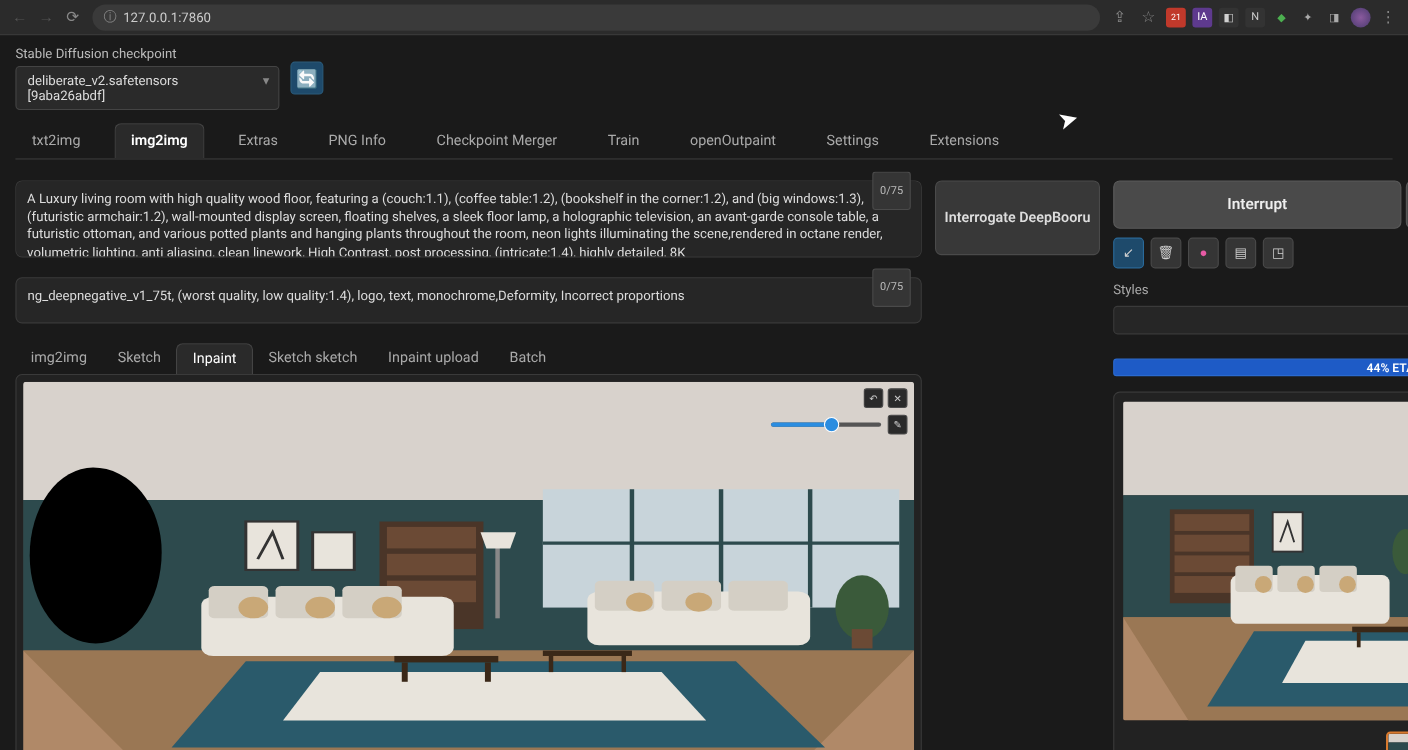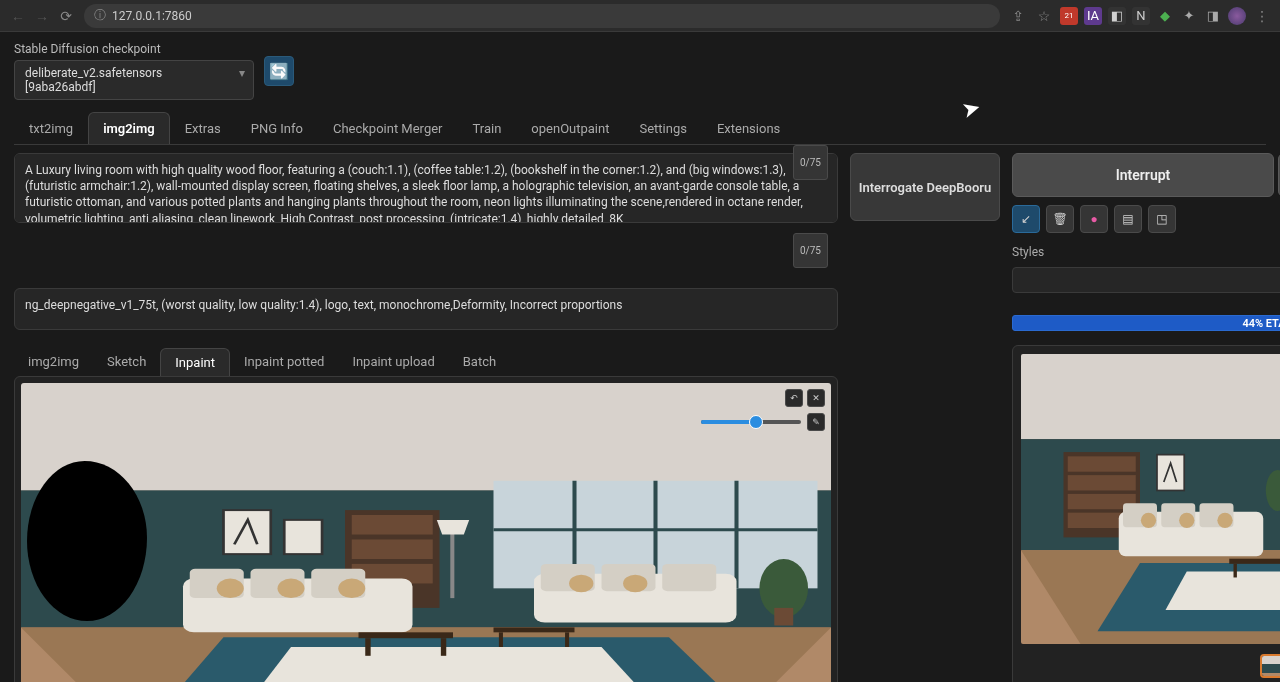--- a/index.html
+++ b/index.html
@@ -5,47 +5,47 @@
 * { margin: 0; padding: 0; box-sizing: border-box; font-family: -apple-system, BlinkMacSystemFont, "Segoe UI", Roboto, sans-serif; }
 body { background: #1a1a1a; color: #d0d0d0; width: 1280px; height: 682px; overflow: hidden; }
 
 
 .browser-bar { height: 32px; background: #2b2b2b; display: flex; align-items: center; padding: 0 8px; gap: 8px; border-bottom: 1px solid #3a3a3a; }
 .nav-btns { display: flex; gap: 4px; }
 .nav-btn { width: 20px; height: 20px; display: flex; align-items: center; justify-content: center; color: #888; cursor: pointer; border-radius: 3px; font-size: 14px; }
 .nav-btn.disabled { color: #555; }
 .url-bar { flex: 1; background: #3a3a3a; border-radius: 14px; height: 24px; display: flex; align-items: center; padding: 0 10px; gap: 6px; color: #ccc; font-size: 12px; }
 .ext-icons { display: flex; gap: 6px; align-items: center; }
-.ext-icon { width: 18px; height: 18px; border-radius: 3px; display: flex; align-items: center; justify-content: center; font-size: 13px; }
+.ext-icon { width: 18px; height: 18px; border-radius: 3px; display: flex; align-items: center; justify-content: center; font-size: 10px; }
 
 
 .content { padding: 10px 14px; }
 
 .checkpoint-row { display: flex; align-items: center; gap: 10px; margin-bottom: 12px; }
 .checkpoint-block label { font-size: 12px; color: #bbb; display: block; margin-bottom: 4px; }
 .select-box { background: #2a2a2a; border: 1px solid #444; border-radius: 4px; padding: 5px 28px 5px 10px; font-size: 12px; color: #ddd; width: 240px; position: relative; cursor: pointer; }
 .select-box::after { content: "▾"; position: absolute; right: 8px; top: 5px; color: #888; }
 .refresh-btn { width: 30px; height: 30px; background: #1e4a6b; border: 1px solid #2a5a7a; border-radius: 4px; display: flex; align-items: center; justify-content: center; cursor: pointer; color: #6bb; }
 
 
-.main-tabs { display: flex; gap: 0; border-bottom: 1px solid #3a3a3a; margin-bottom: 0; }
+.main-tabs { display: flex; gap: 16px; border-bottom: 1px solid #3a3a3a; margin-bottom: 11px; }
 .main-tab { padding: 8px 14px; font-size: 13px; color: #aaa; cursor: pointer; border: 1px solid transparent; border-bottom: none; border-radius: 6px 6px 0 0; }
 .main-tab.active { background: #2a2a2a; color: #fff; border-color: #444; font-weight: 600; }
 
 
 .workspace { display: flex; gap: 12px; margin-top: 0; }
 .left-col { flex: 0 0 824px; }
 .mid-col { flex: 0 0 150px; display: flex; flex-direction: column; gap: 8px; }
 .right-col { flex: 1; display: flex; flex-direction: column; gap: 8px; }
 
 
 .prompt-wrap { position: relative; margin-top: 8px; }
 .prompt-box { width: 100%; background: #262626; border: 1px solid #3a3a3a; border-radius: 6px; padding: 8px 10px; color: #ddd; font-size: 12px; line-height: 1.35; resize: none; }
 .prompt-box.pos { height: 70px; }
-.prompt-box.neg { height: 42px; margin-top: 47px; }
+.prompt-box.neg { height: 42px; }
 .token-count { position: absolute; top: -8px; right: 10px; background: #353535; border: 1px solid #4a4a4a; border-radius: 3px; font-size: 10px; padding: 11px 6px; color: #bbb; }
 
 
 .interrogate-btn { background: #383838; border: 1px solid #4a4a4a; border-radius: 6px; padding: 0; height: 68px; display: flex; align-items: center; justify-content: center; text-align: center; font-size: 13px; color: #ddd; cursor: pointer; font-weight: 600; }
 
 
 .gen-row { display: flex; gap: 4px; margin-top: 8px; }
 .gen-btn { flex: 1; background: #4a4a4a; border: 1px solid #5a5a5a; border-radius: 6px; height: 44px; display: flex; align-items: center; justify-content: center; font-size: 14px; font-weight: 600; cursor: pointer; color: #eee; }
 .tool-row { display: flex; gap: 6px; }
 .tool-btn { width: 28px; height: 28px; background: #353535; border: 1px solid #4a4a4a; border-radius: 4px; display: flex; align-items: center; justify-content: center; cursor: pointer; font-size: 12px; }
@@ -151,21 +151,21 @@
       </div>
       <div class="prompt-wrap" style="margin-top:14px;">
         <div class="token-count">0/75</div>
         <textarea class="prompt-box neg" style="">ng_deepnegative_v1_75t, (worst quality, low quality:1.4), logo, text, monochrome,Deformity, Incorrect proportions</textarea>
       </div>
 
       <div class="sub-tabs">
         <div class="sub-tab">img2img</div>
         <div class="sub-tab">Sketch</div>
         <div class="sub-tab active">Inpaint</div>
-        <div class="sub-tab">Inpaint potted</div>
+        <div class="sub-tab">Sketch sketch</div>
         <div class="sub-tab">Inpaint upload</div>
         <div class="sub-tab">Batch</div>
       </div>
 
       <div class="canvas-panel">
         <div class="canvas-area">
           <svg class="room-svg" viewBox="0 0 600 360" preserveAspectRatio="none">
             <rect x="0" y="0" width="600" height="110" fill="#d8d2cc"></rect>
             <rect x="0" y="110" width="600" height="140" fill="#2d4a4d"></rect>
             <rect x="0" y="250" width="600" height="110" fill="#b08968"></rect>

